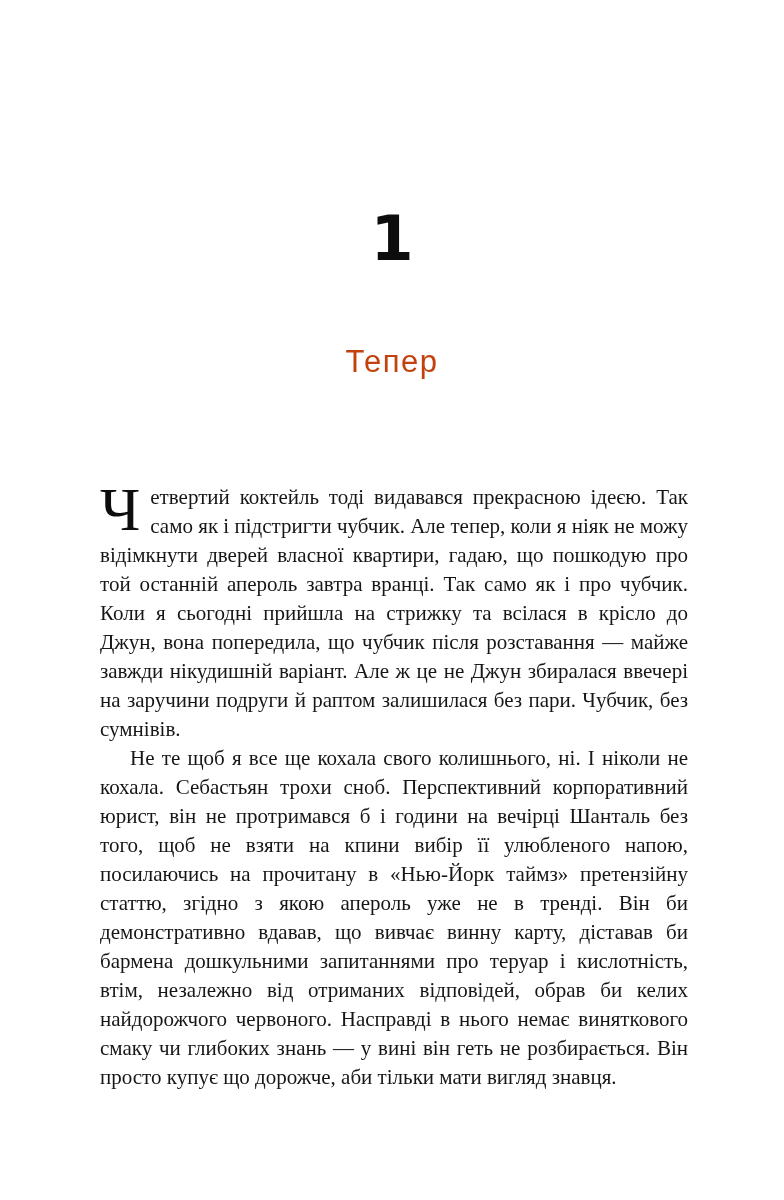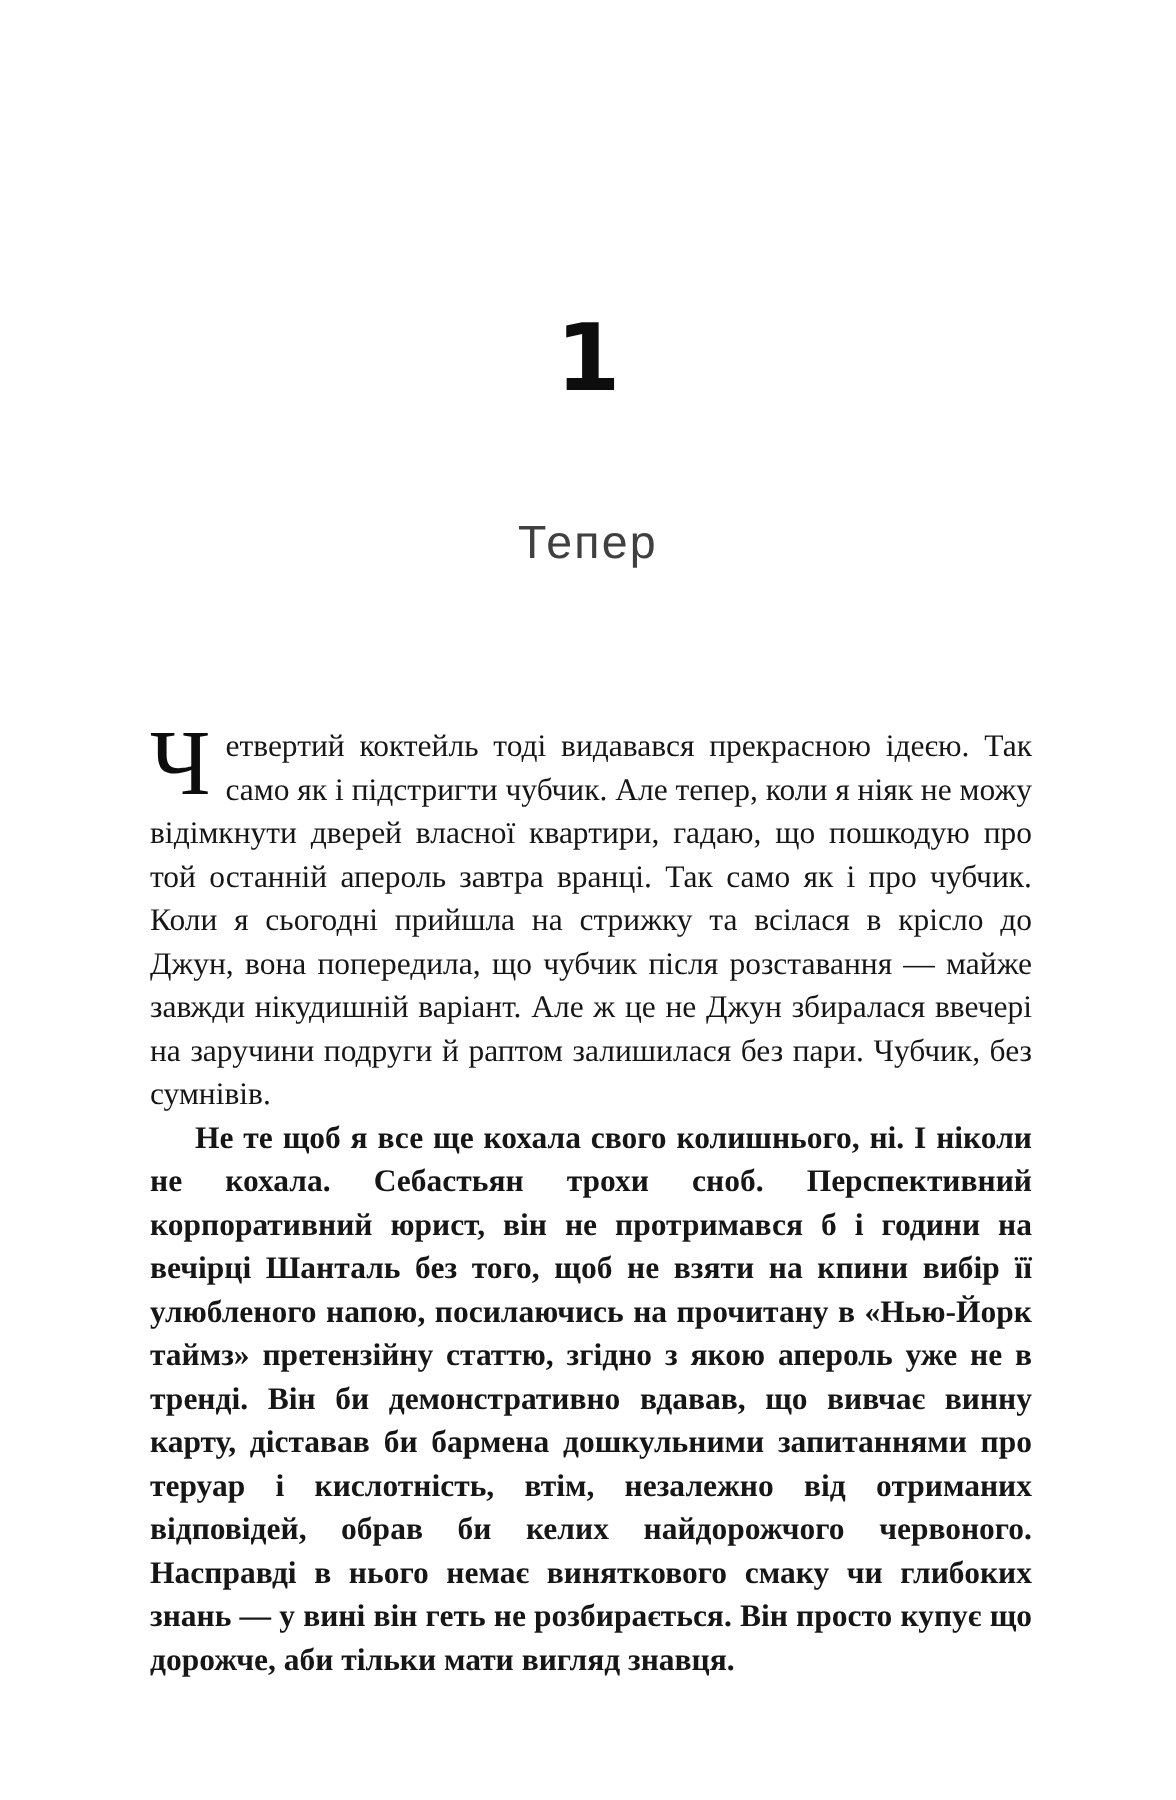--- a/index.html
+++ b/index.html
@@ -26,36 +26,35 @@
     color: #0d0d0d;
   }
   .chapter-title {
     margin-top: 76px;
     text-align: center;
     font-family: "Liberation Sans", sans-serif;
     font-weight: 400;
     font-size: 31px;
     letter-spacing: 1.5px;
     line-height: 1;
-    color: #404040;
+    color: #c2410c;
   }
   .body-text {
     margin: 106px 96px 0 100px;
     font-size: 21px;
     line-height: 29px;
     text-align: justify;
     color: #161616;
   }
   .para {
     margin: 0;
     padding: 0;
   }
   .para + .para {
     text-indent: 30px;
-    font-weight: bold;
   }
   .drop-cap {
     float: left;
     font-size: 62px;
     line-height: 48px;
     padding: 2px 10px 0 0;
     font-family: "Liberation Serif", serif;
     color: #0d0d0d;
   }
 </style>

